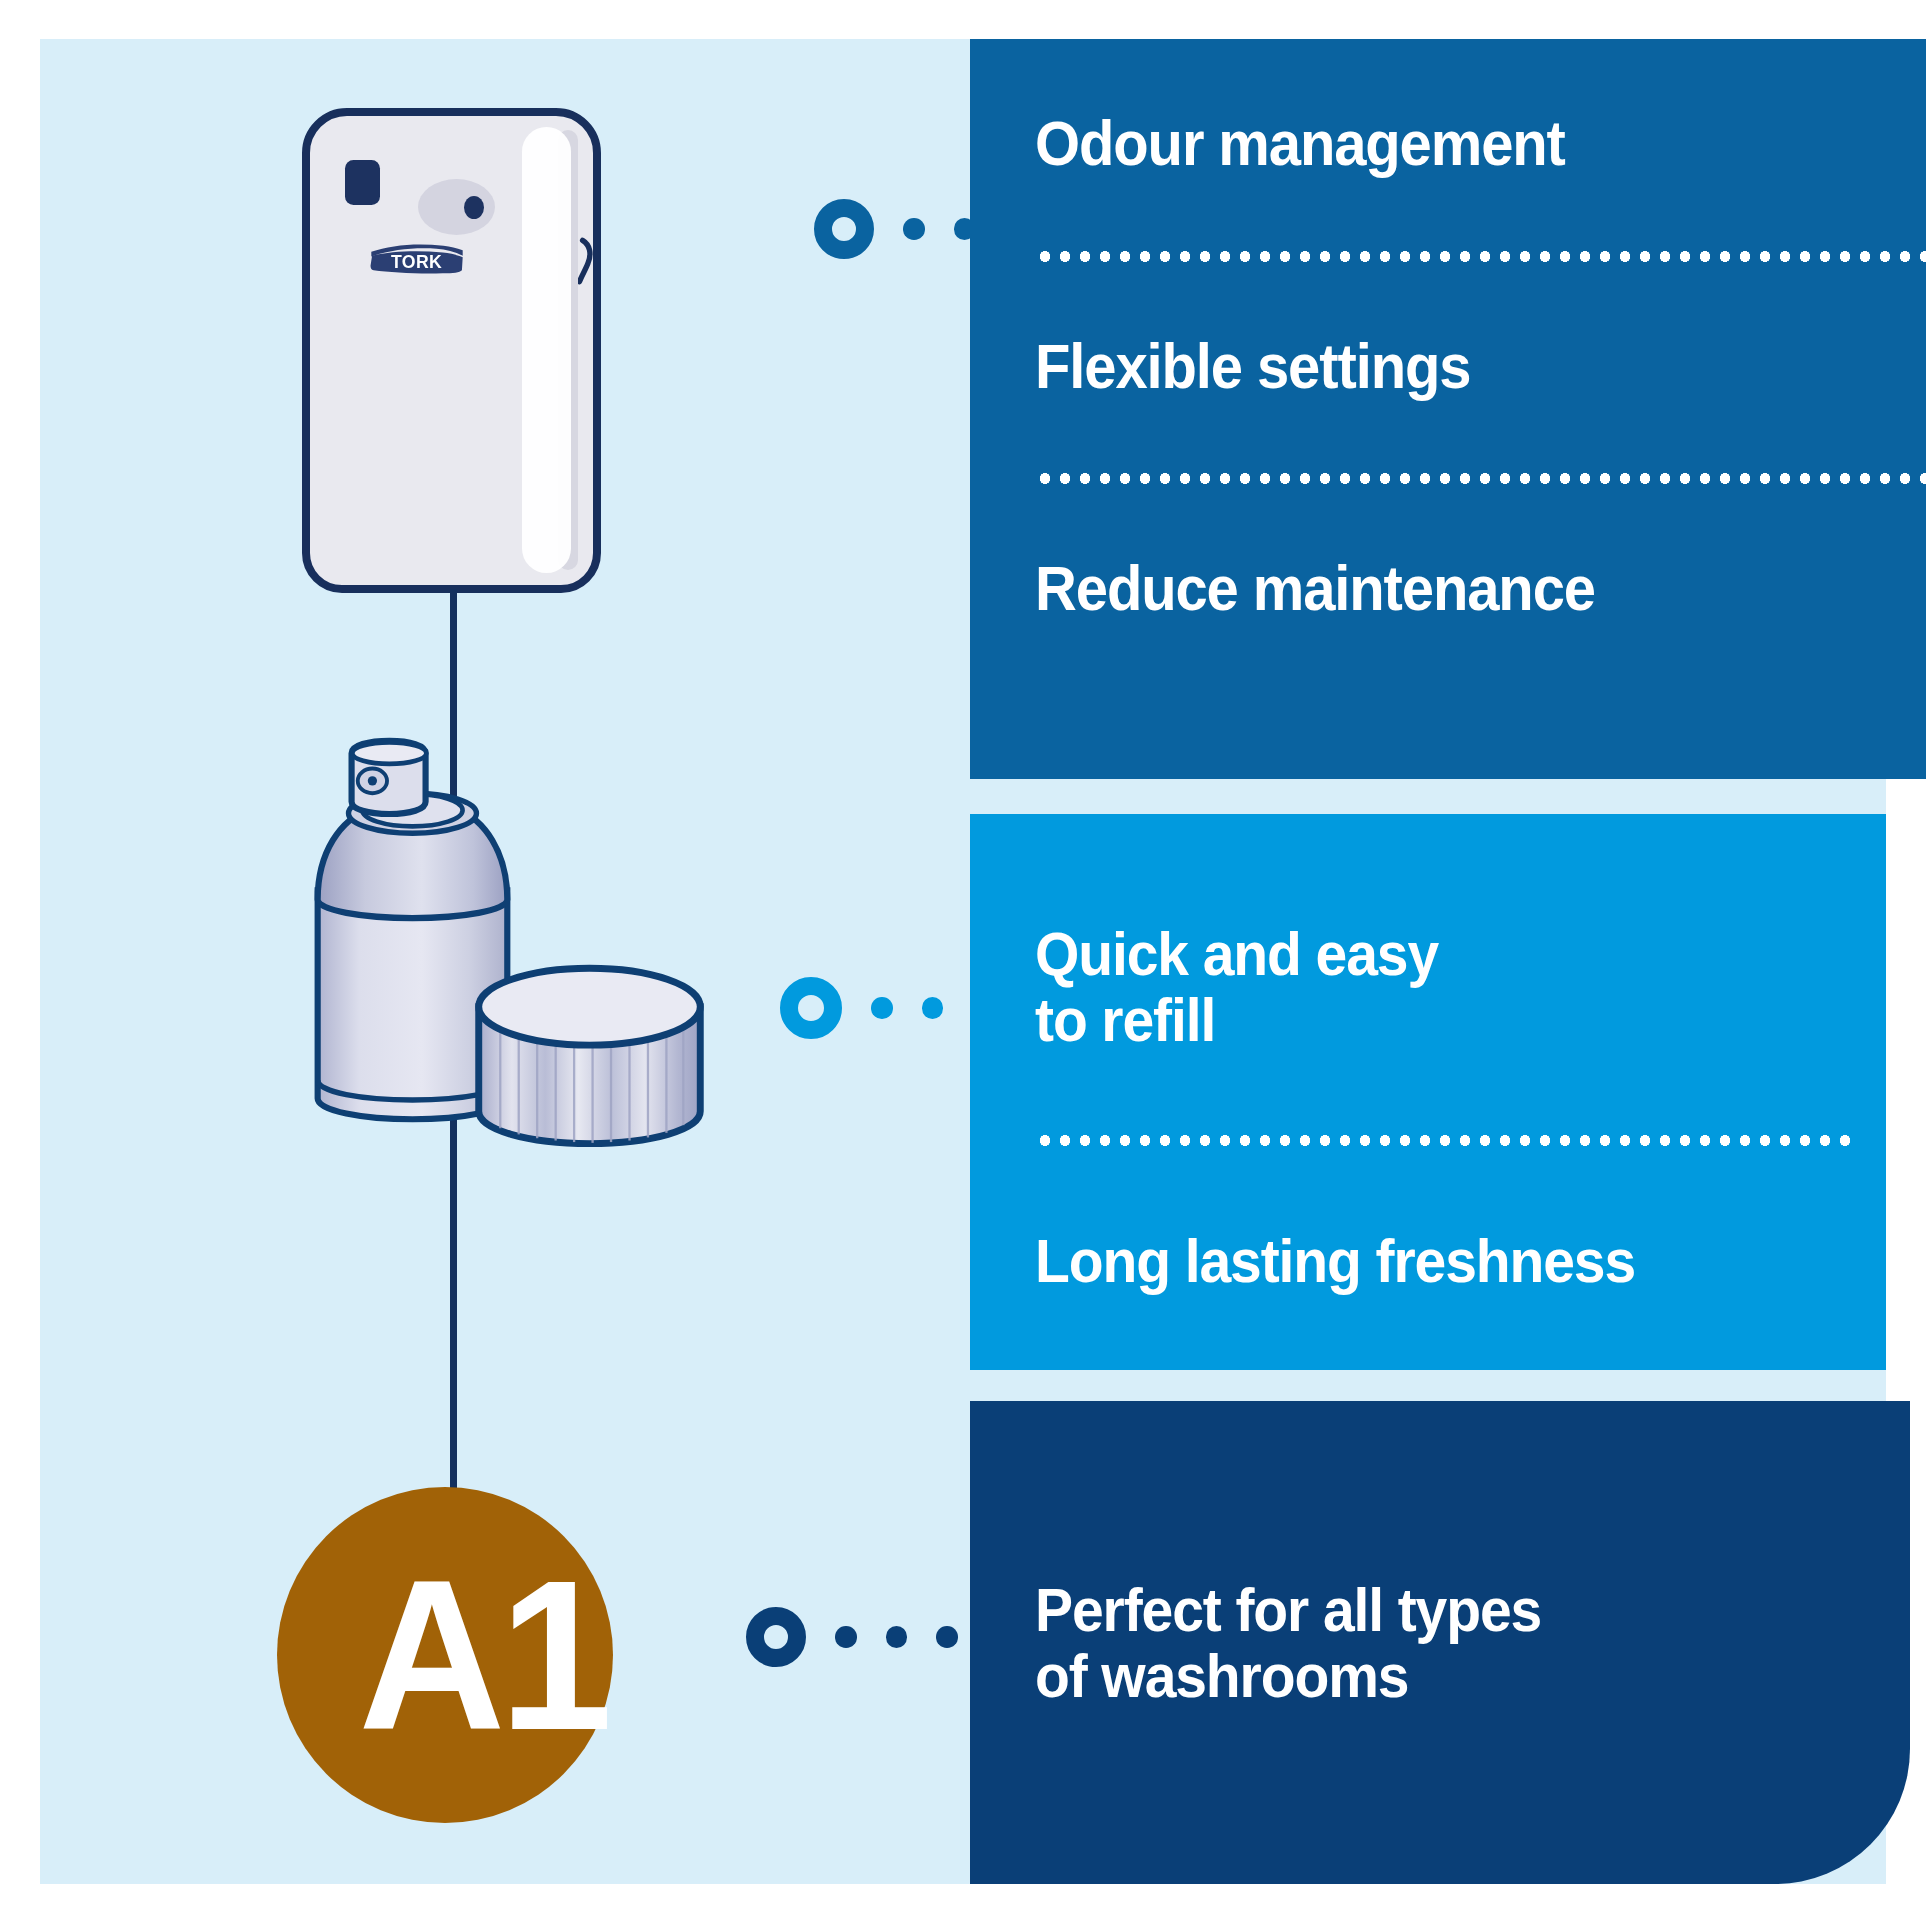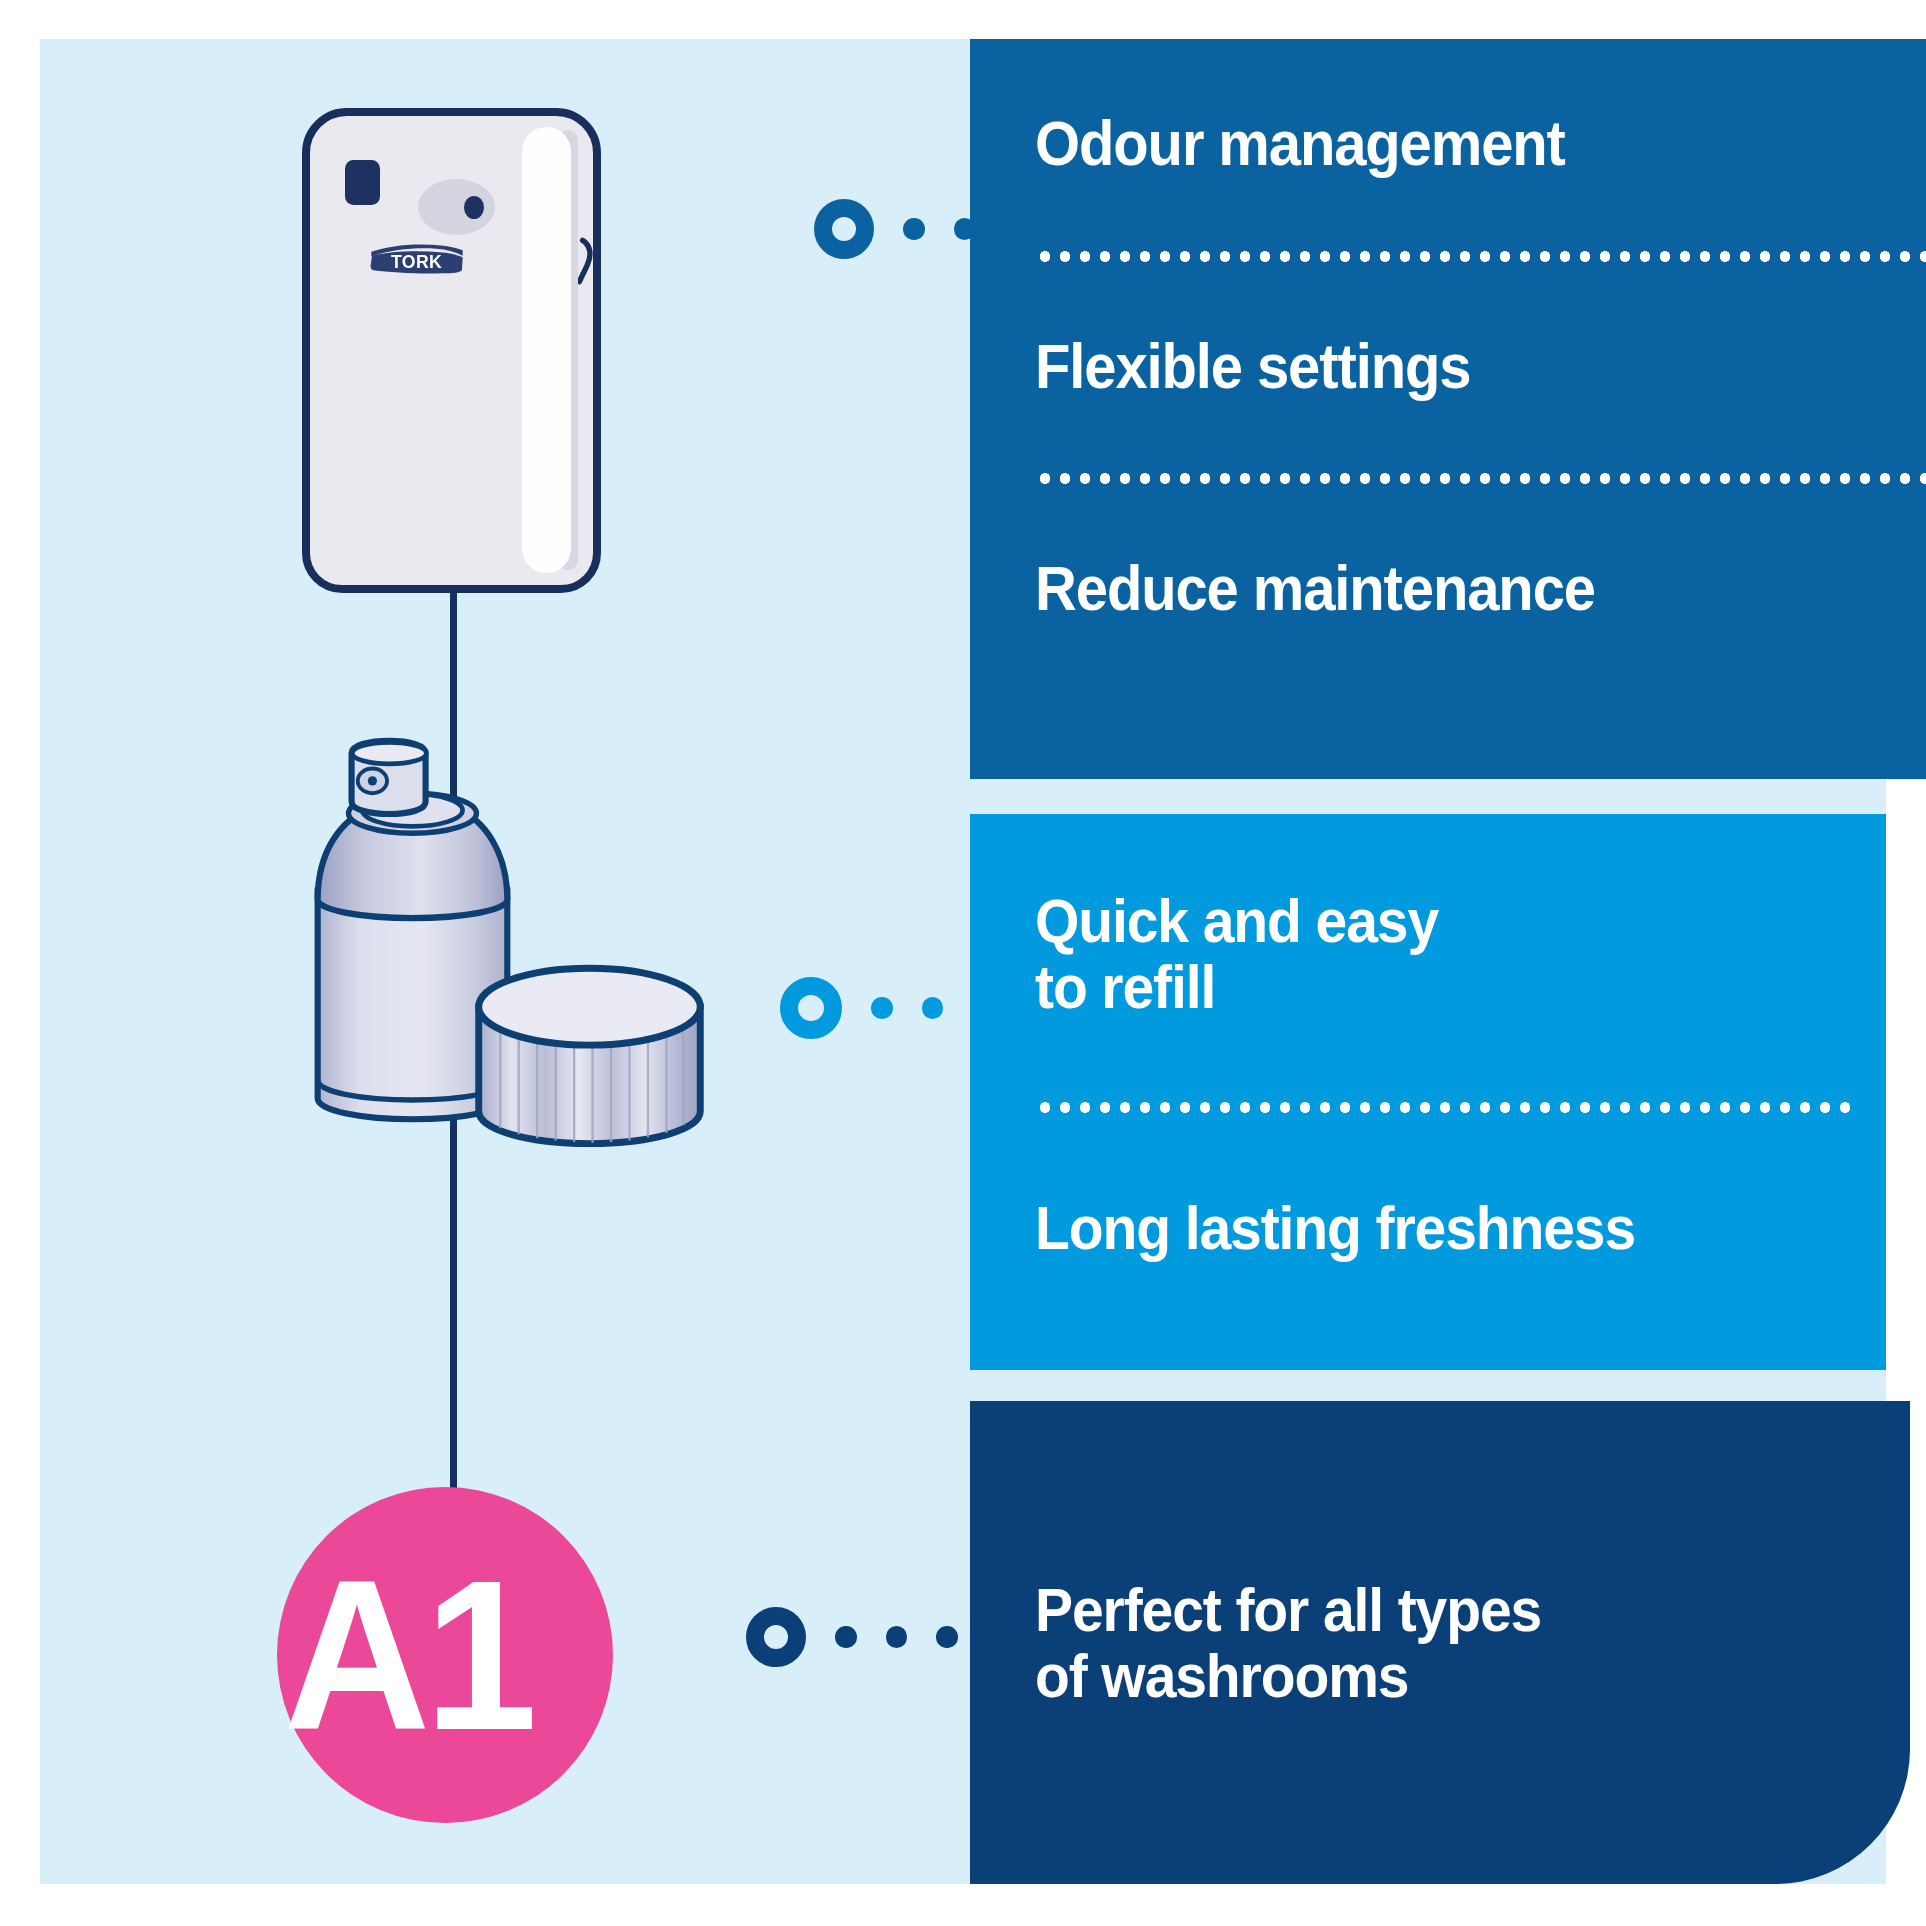--- a/index.html
+++ b/index.html
@@ -29,21 +29,21 @@
     left:970px;top:1401px;width:940px;height:483px;
     background:#0a3f77;
     border-bottom-right-radius:135px;
   }
 
   .panel-inner{
     position:absolute;left:65px;right:31px;top:0;bottom:0;
     display:flex;flex-direction:column;justify-content:center;
   }
   #panel-odour .panel-inner{justify-content:flex-start;padding-top:71px;}
-  #panel-refill .panel-inner{justify-content:flex-start;padding-top:74px;}
+  #panel-refill .panel-inner{justify-content:flex-start;padding-top:107px;}
   #panel-washrooms .panel-inner{justify-content:center;}
 
   .feat{
     color:#ffffff;
     font-weight:700;
     font-size:62px;
     line-height:1.06;
     letter-spacing:-1.2px;
     white-space:pre-line;
     transform:scaleX(.92);
@@ -133,22 +133,22 @@
     position:absolute;left:59px;top:125px;width:96px;height:34px;
   }
 
   
   #can{position:absolute;left:293px;top:736px;width:370px;height:432px;}
   #cap{position:absolute;left:466px;top:959px;width:247px;height:200px;}
 
   
   #badge-a1{
     position:absolute;left:277px;top:1487px;width:336px;height:336px;
-    background:#ec4899;border-radius:50%;
-    display:flex;align-items:center;justify-content:flex-start;
+    background:#a16207;border-radius:50%;
+    display:flex;align-items:center;justify-content:flex-end;
   }
   #badge-a1 .badge-text{
     color:#ffffff;font-size:214px;font-weight:700;line-height:1;
     letter-spacing:-6.2px;transform:scaleX(.95);
   }
 </style>
 </head>
 <body>
 
 <div id="bg-plate"></div>

